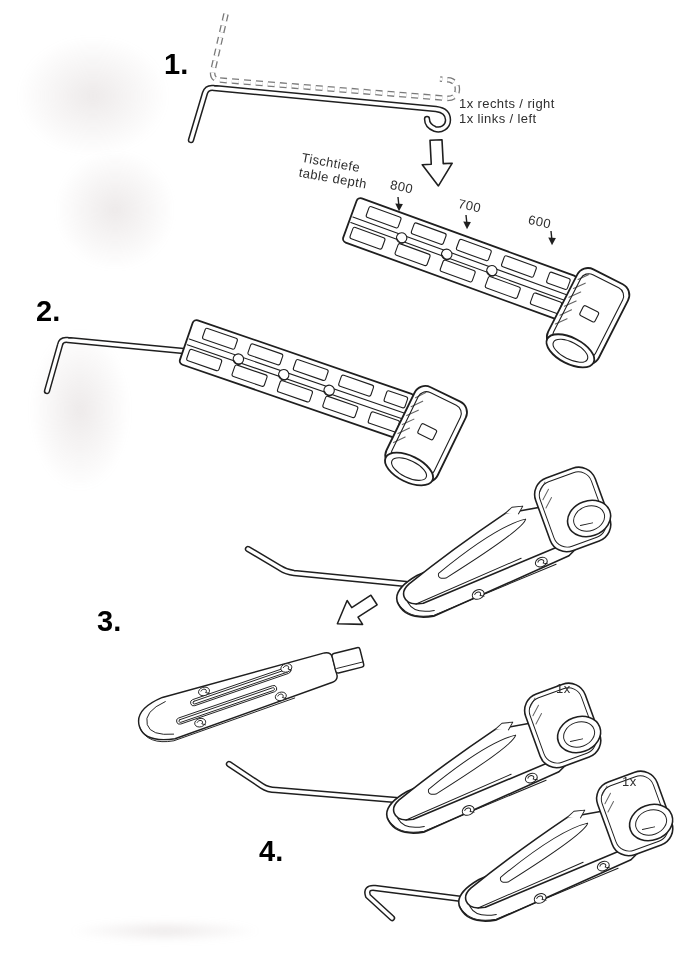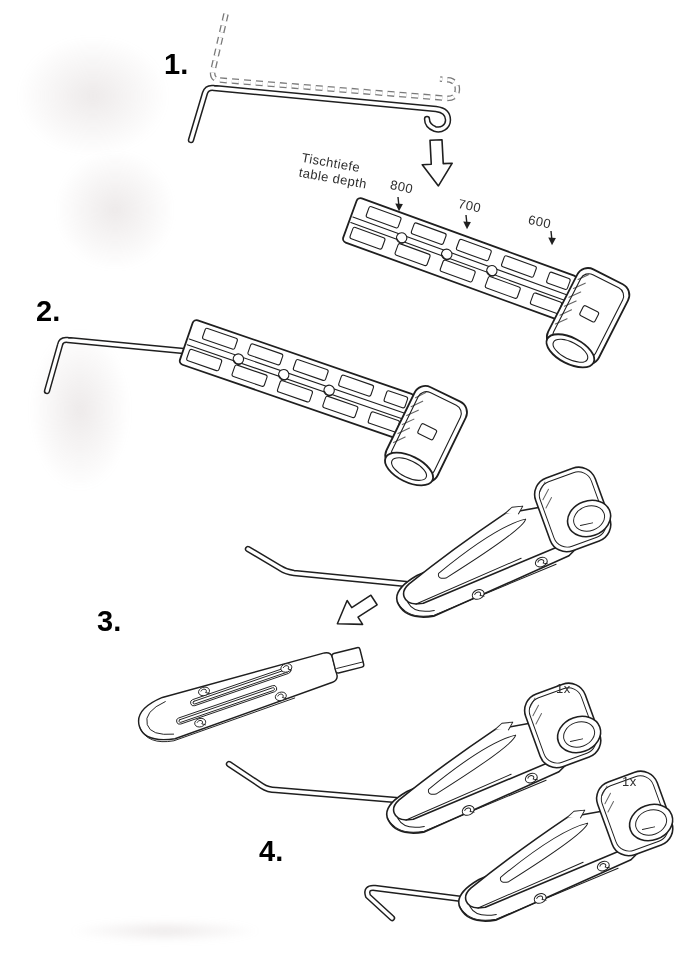--- a/index.html
+++ b/index.html
@@ -177,20 +177,24 @@
     <g transform="translate(440,860) rotate(-20) scale(0.88)">
       <use href="#unit"></use>
     </g>
   </svg>
 
   <div class="lbl step-num" style="left:164px;top:49px">1.</div>
   <div class="lbl step-num" style="left:36px;top:296px">2.</div>
   <div class="lbl step-num" style="left:97px;top:606px">3.</div>
   <div class="lbl step-num" style="left:259px;top:836px">4.</div>
 
+  <div class="lbl" style="left:459px;top:96px">
+    <div>1x rechts / right</div>
+    <div>1x links / left</div>
+  </div>
 
   <div class="lbl rot10" style="left:303px;top:150px">
     <div>Tischtiefe</div>
     <div>table depth</div>
   </div>
 
   <div class="lbl rot12" style="left:392px;top:177px">800</div>
   <div class="lbl rot12" style="left:460px;top:196px">700</div>
   <div class="lbl rot12" style="left:530px;top:212px">600</div>
 

